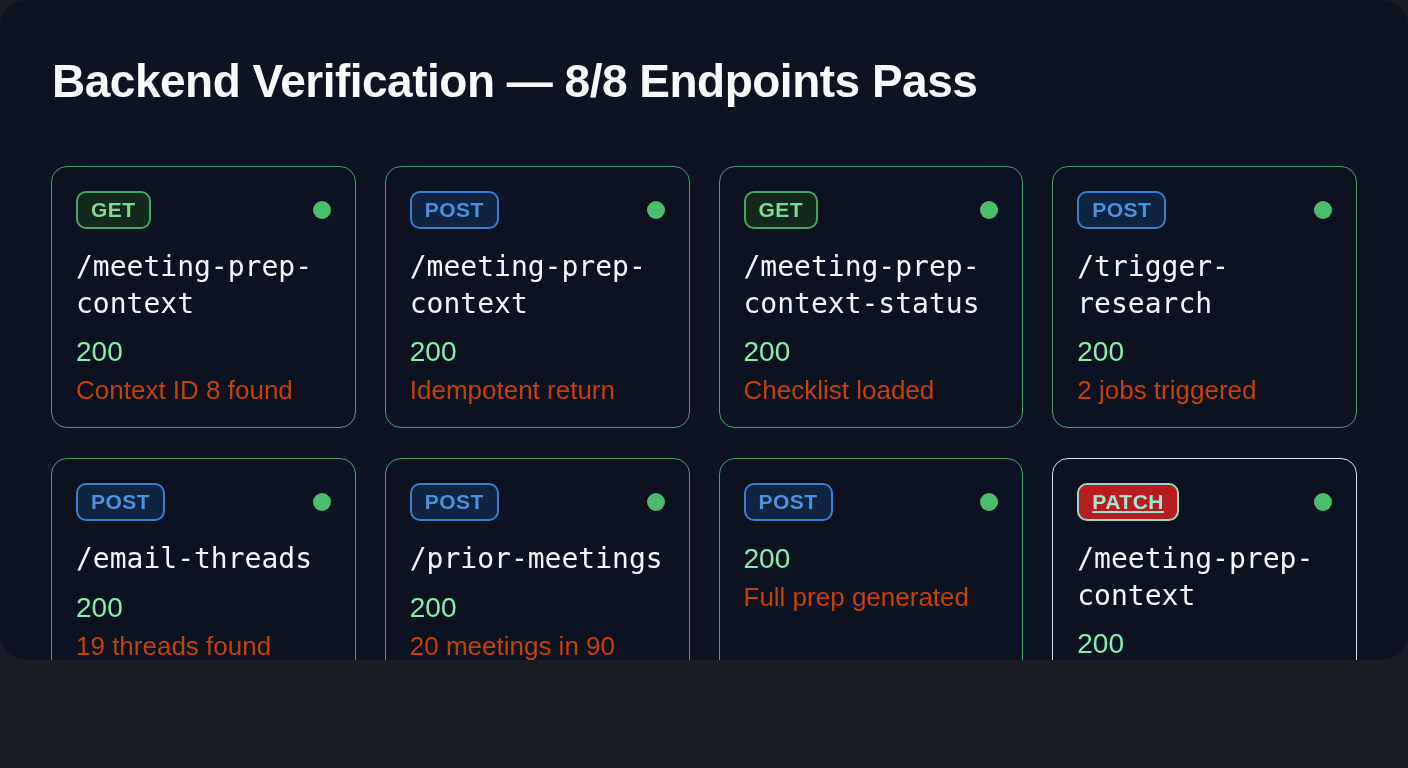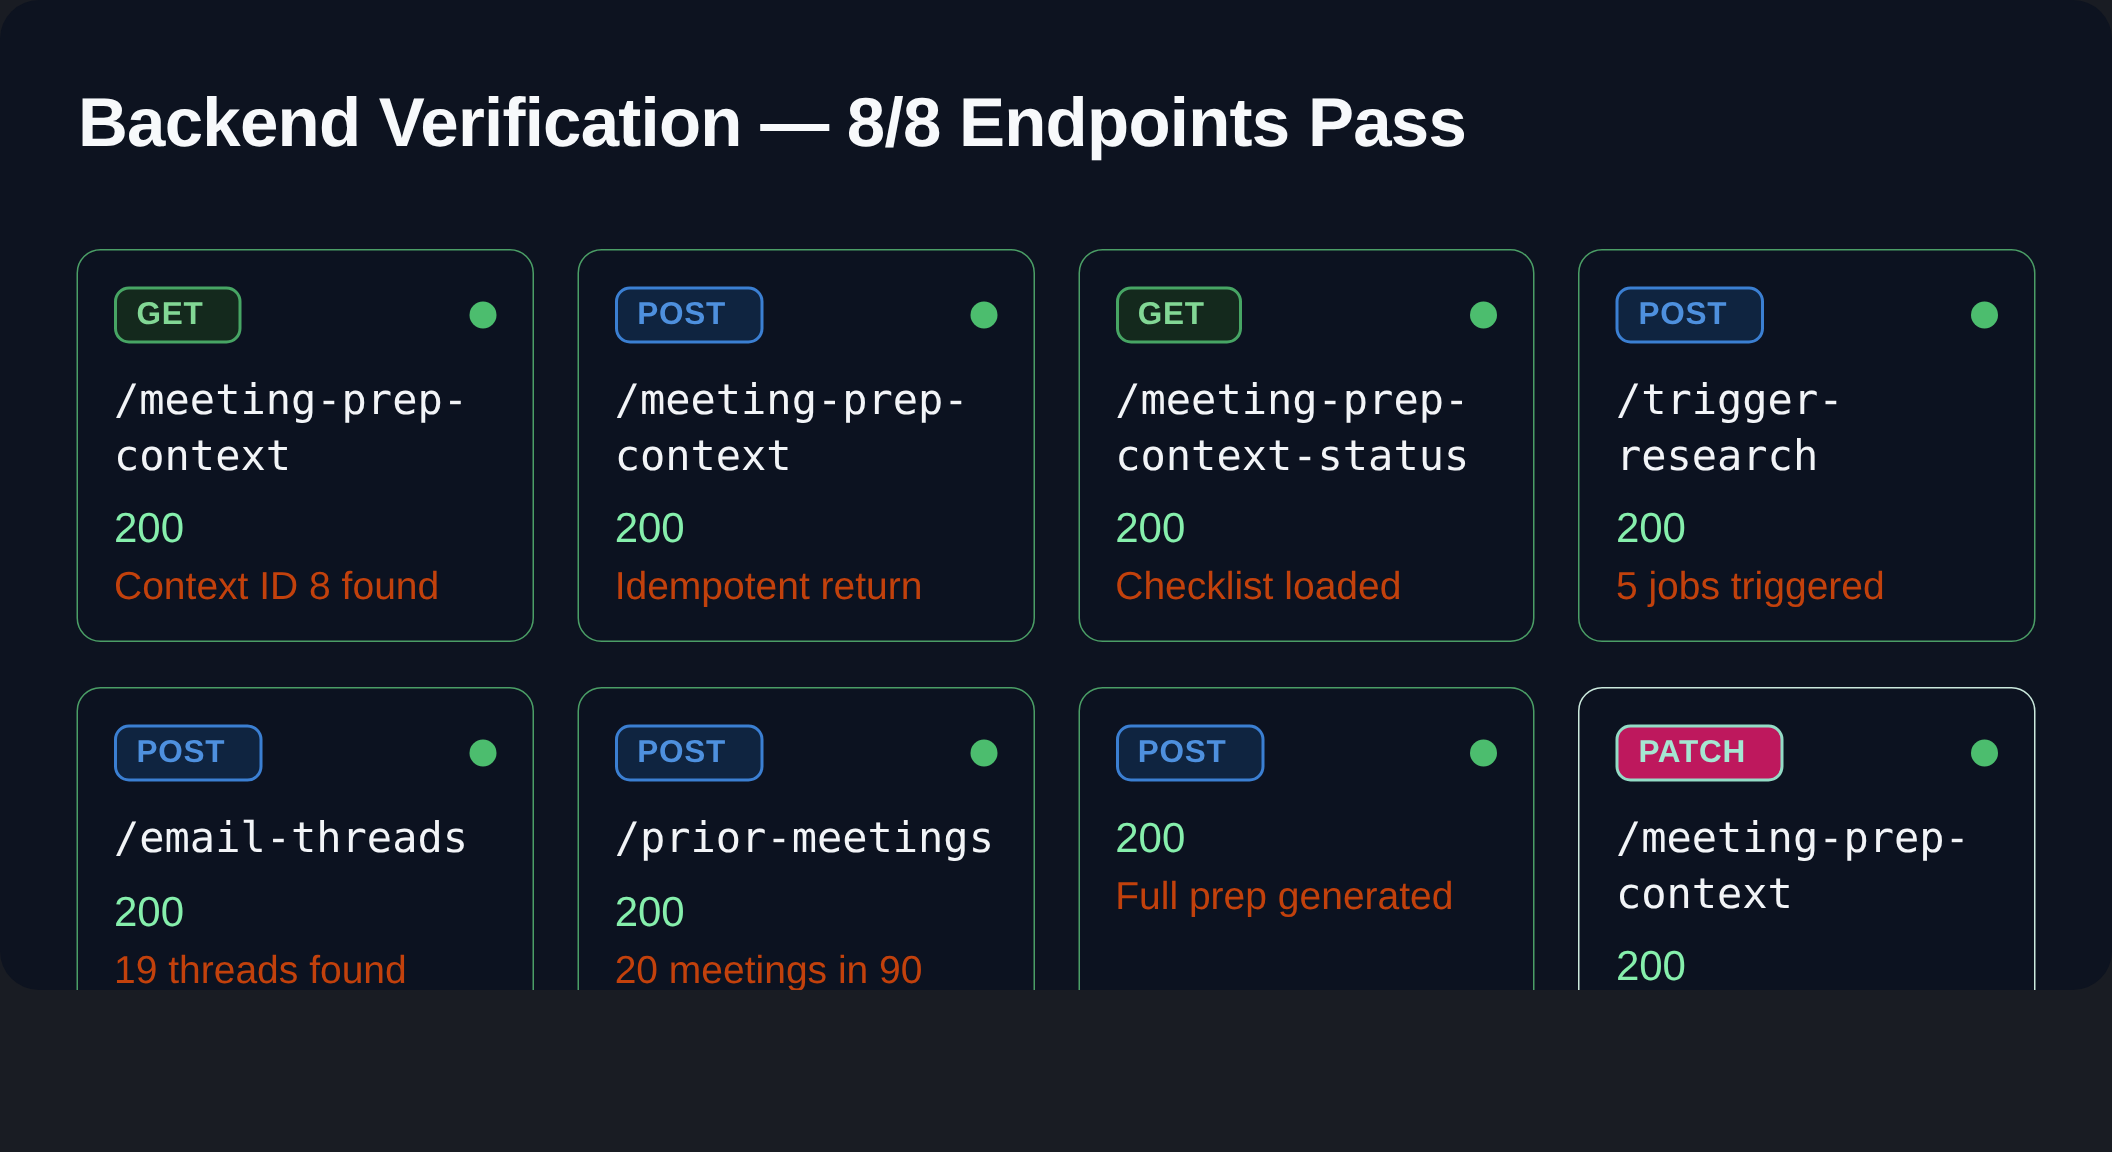--- a/index.html
+++ b/index.html
@@ -44,28 +44,28 @@
     display: flex;
     align-items: center;
     justify-content: space-between;
     margin-bottom: 20px;
   }
   .badge {
     display: inline-block;
     font-size: 21px;
     font-weight: 700;
     letter-spacing: 0.5px;
-    padding: 5px 23px 6px 13px;
+    padding: 5px 13px 6px 13px;
     border-radius: 10px;
     border: 2px solid;
     line-height: 1.1;
   }
   .badge.m-get   { color: #82d795; border-color: #47a564; background: #14291d; }
   .badge.m-post  { color: #4e90de; border-color: #3b7fd2; background: #0f2440; }
-  .badge.m-patch { color: #a5e6d2; border-color: #93dcc6; background: #be185d; }
+  .badge.m-patch { color: #a5e6d2; border-color: #93dcc6; background: #b91c1c; text-decoration: underline; }
   .dot {
     width: 18px; height: 18px;
     border-radius: 50%;
     background: #4cbd6e;
     flex: 0 0 auto;
   }
   .path {
     font-family: "DejaVu Sans Mono", "Liberation Mono", monospace;
     font-size: 28px;
     line-height: 1.3;
@@ -120,21 +120,21 @@
     <div class="note">Checklist loaded</div>
   </div>
 
   <div class="card">
     <div class="card-head">
       <span class="badge m-post">POST</span>
       <span class="dot"></span>
     </div>
     <div class="path">/trigger-research</div>
     <div class="status">200</div>
-    <div class="note">5 jobs triggered</div>
+    <div class="note">2 jobs triggered</div>
   </div>
 
   <div class="card">
     <div class="card-head">
       <span class="badge m-post">POST</span>
       <span class="dot"></span>
     </div>
     <div class="path">/email-threads</div>
     <div class="status">200</div>
     <div class="note">19 threads found</div>

